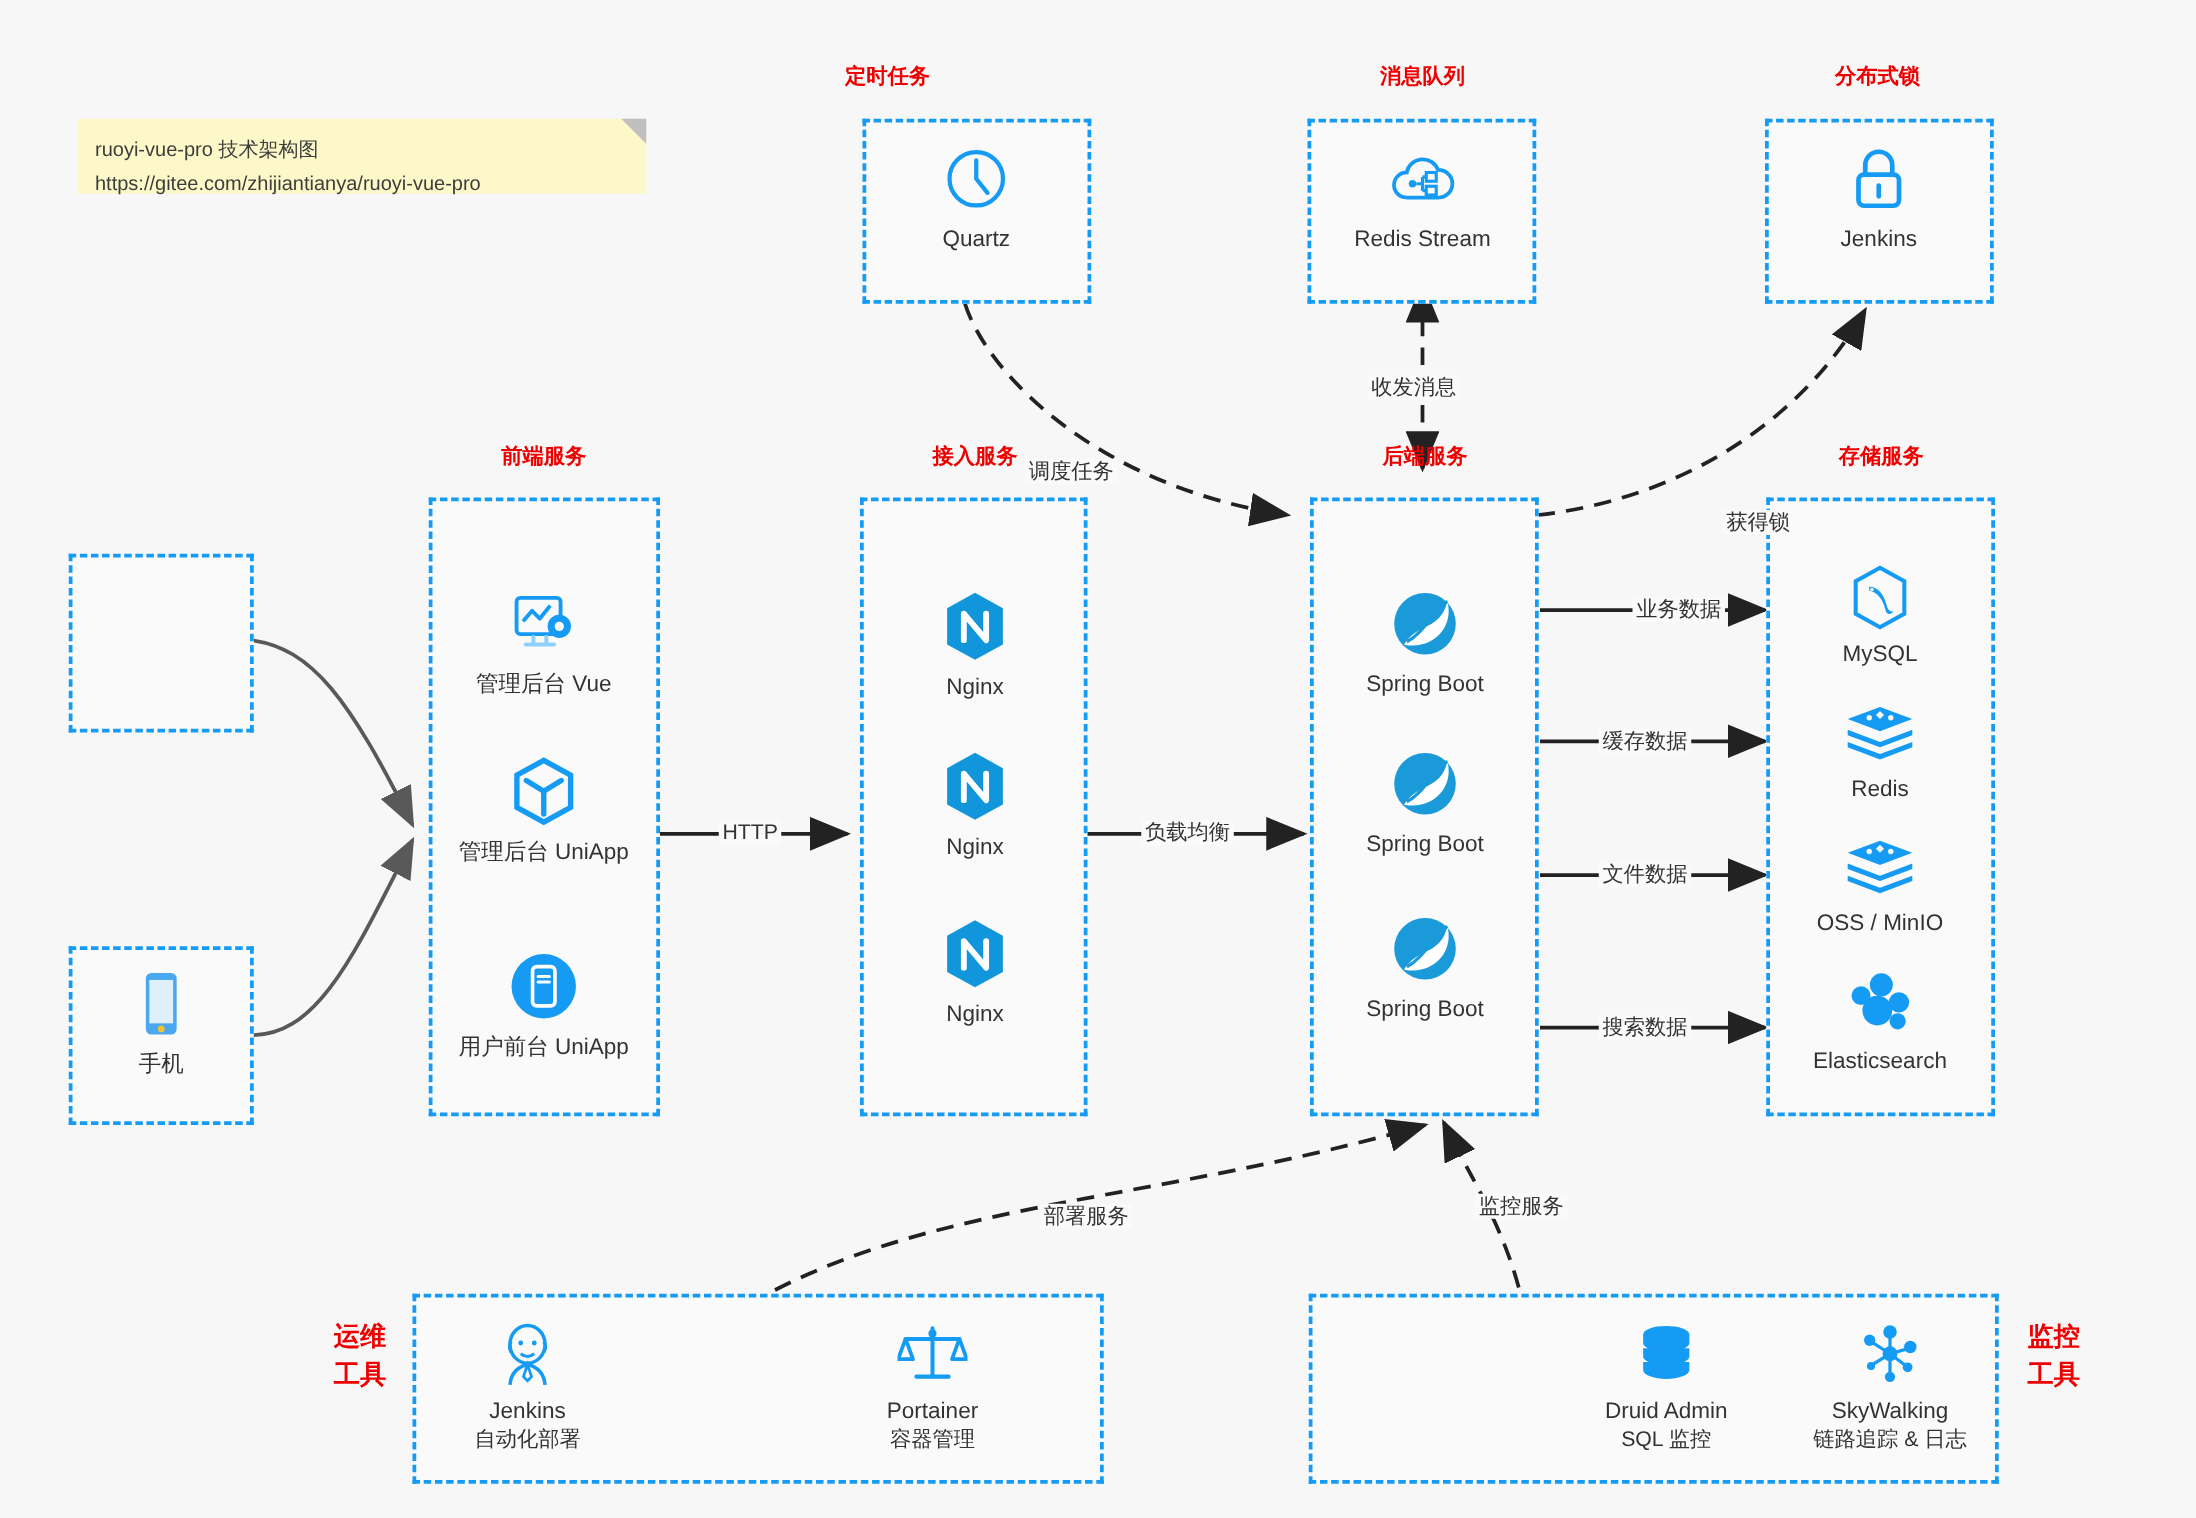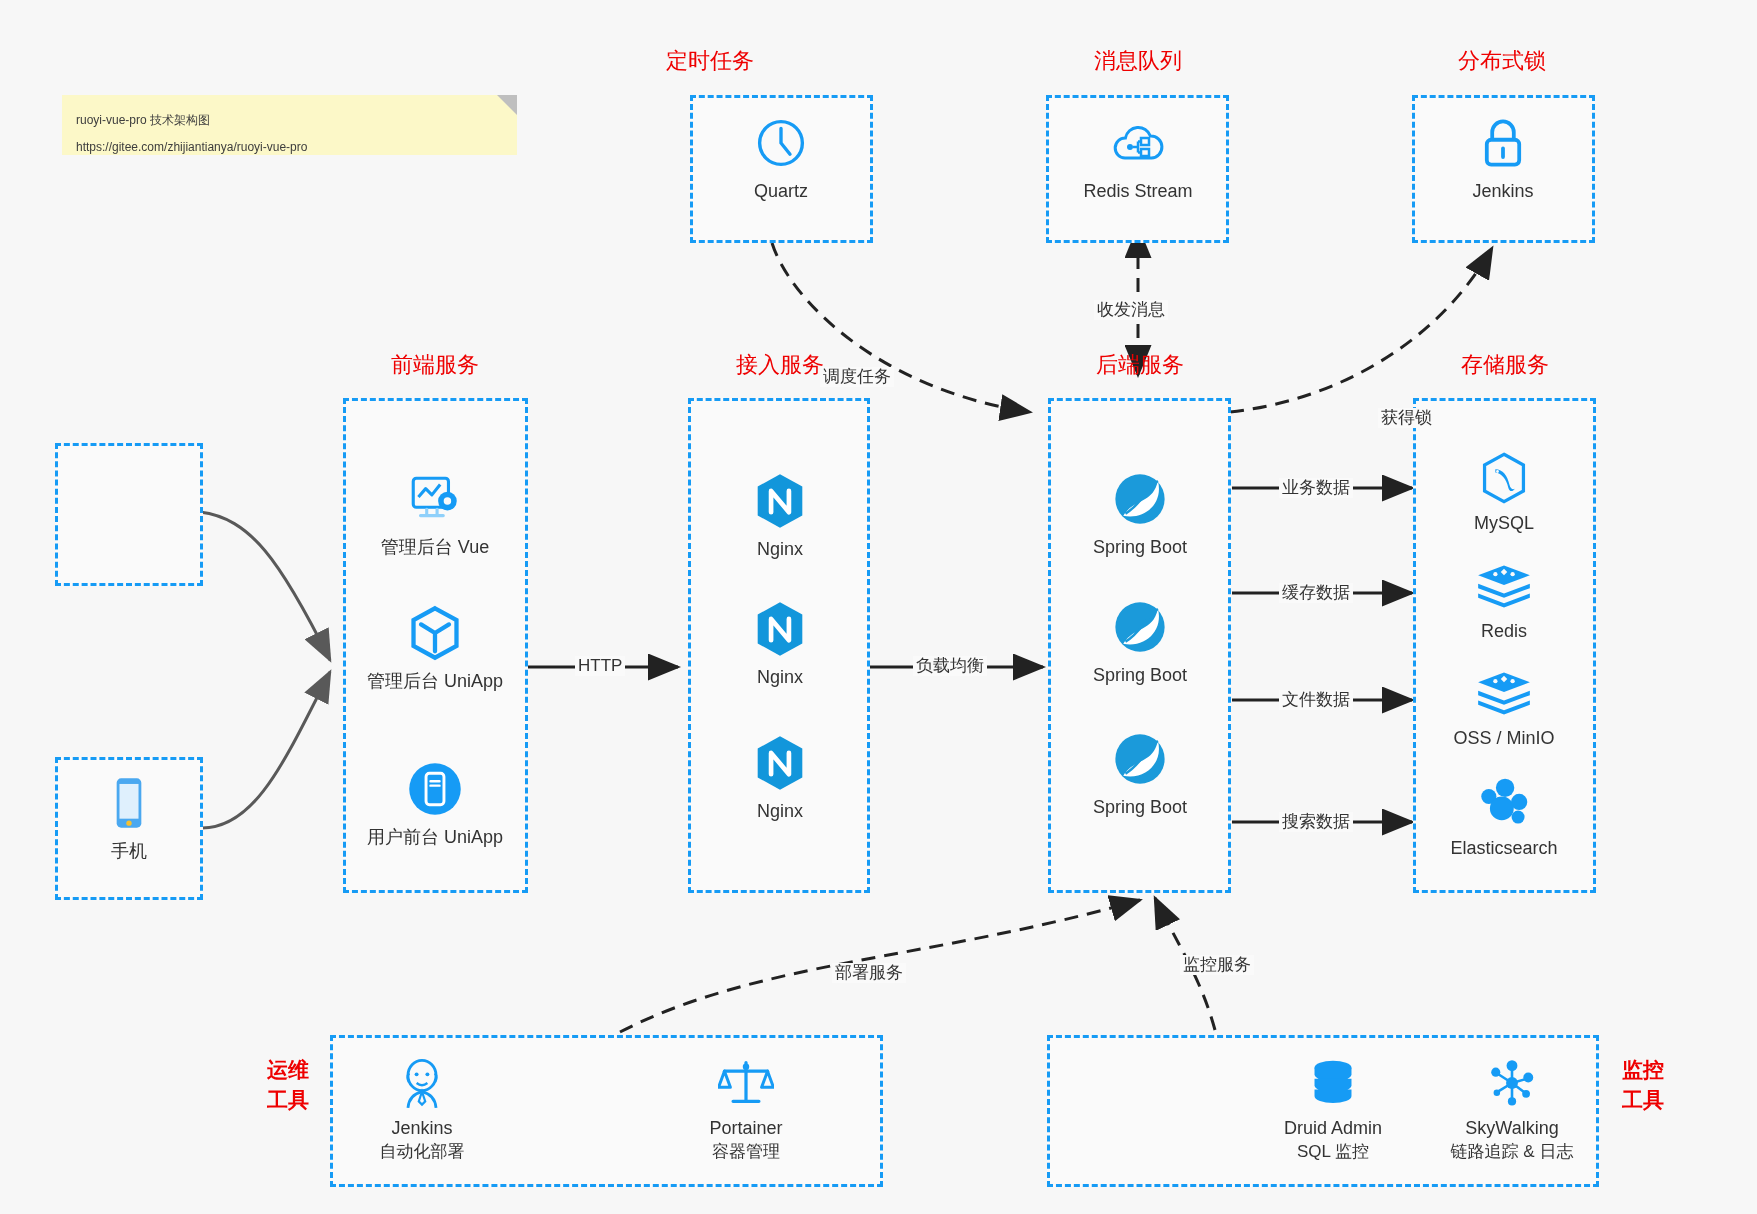--- a/index.html
+++ b/index.html
@@ -20,42 +20,42 @@
   }
   .abs { position: absolute; }
 
   
   .note {
     left: 62px; top: 95px;
     width: 455px; height: 60px;
     background: #fcf8c8;
     padding: 12px 14px 10px 14px;
     box-sizing: border-box;
-    font-size: 12px;
+    font-size: 16px;
     line-height: 27px;
     color: #3d3d3d;
   }
   .note-fold {
     position: absolute;
     right: 0; top: 0;
     width: 0; height: 0;
     border-left: 20px solid transparent;
     border-top: 20px solid #bfbfbf;
   }
 
   
   .gbox {
     border: 3px dashed #169bf5;
     background: #fafafa;
     box-sizing: border-box;
   }
   .gtitle {
     color: #ee0000;
-    font-weight: normal;
-    font-size: 22px;
+    font-weight: bold;
+    font-size: 17px;
     text-align: center;
     white-space: nowrap;
     line-height: 26px;
   }
   .gtitle-side {
     color: #ee0000;
     font-weight: bold;
     font-size: 21px;
     text-align: center;
     line-height: 30px;
@@ -440,20 +440,20 @@
     </div>
     <div class="cap">SkyWalking</div>
     <div class="cap2">链路追踪 &amp; 日志</div>
   </div>
 
   <div class="elabel" style="left:820px; top:367px;">调度任务</div>
   <div class="elabel" style="left:1094px; top:300px;">收发消息</div>
   <div class="elabel" style="left:1378px; top:360px;margin-top:48px;">获得锁</div>
   <div class="elabel" style="left:575px; top:656px;">HTTP</div>
   <div class="elabel" style="left:913px; top:656px;">负载均衡</div>
-  <div class="elabel" style="left:1279px; top:478px;">业务数据</div>
+  <div class="elabel" style="left:1306px; top:478px;">业务数据</div>
   <div class="elabel" style="left:1279px; top:583px;">缓存数据</div>
   <div class="elabel" style="left:1279px; top:690px;">文件数据</div>
   <div class="elabel" style="left:1279px; top:812px;">搜索数据</div>
   <div class="elabel" style="left:832px; top:963px;">部署服务</div>
   <div class="elabel" style="left:1180px; top:955px;">监控服务</div>
 
 </div>
 
 </body></html>

